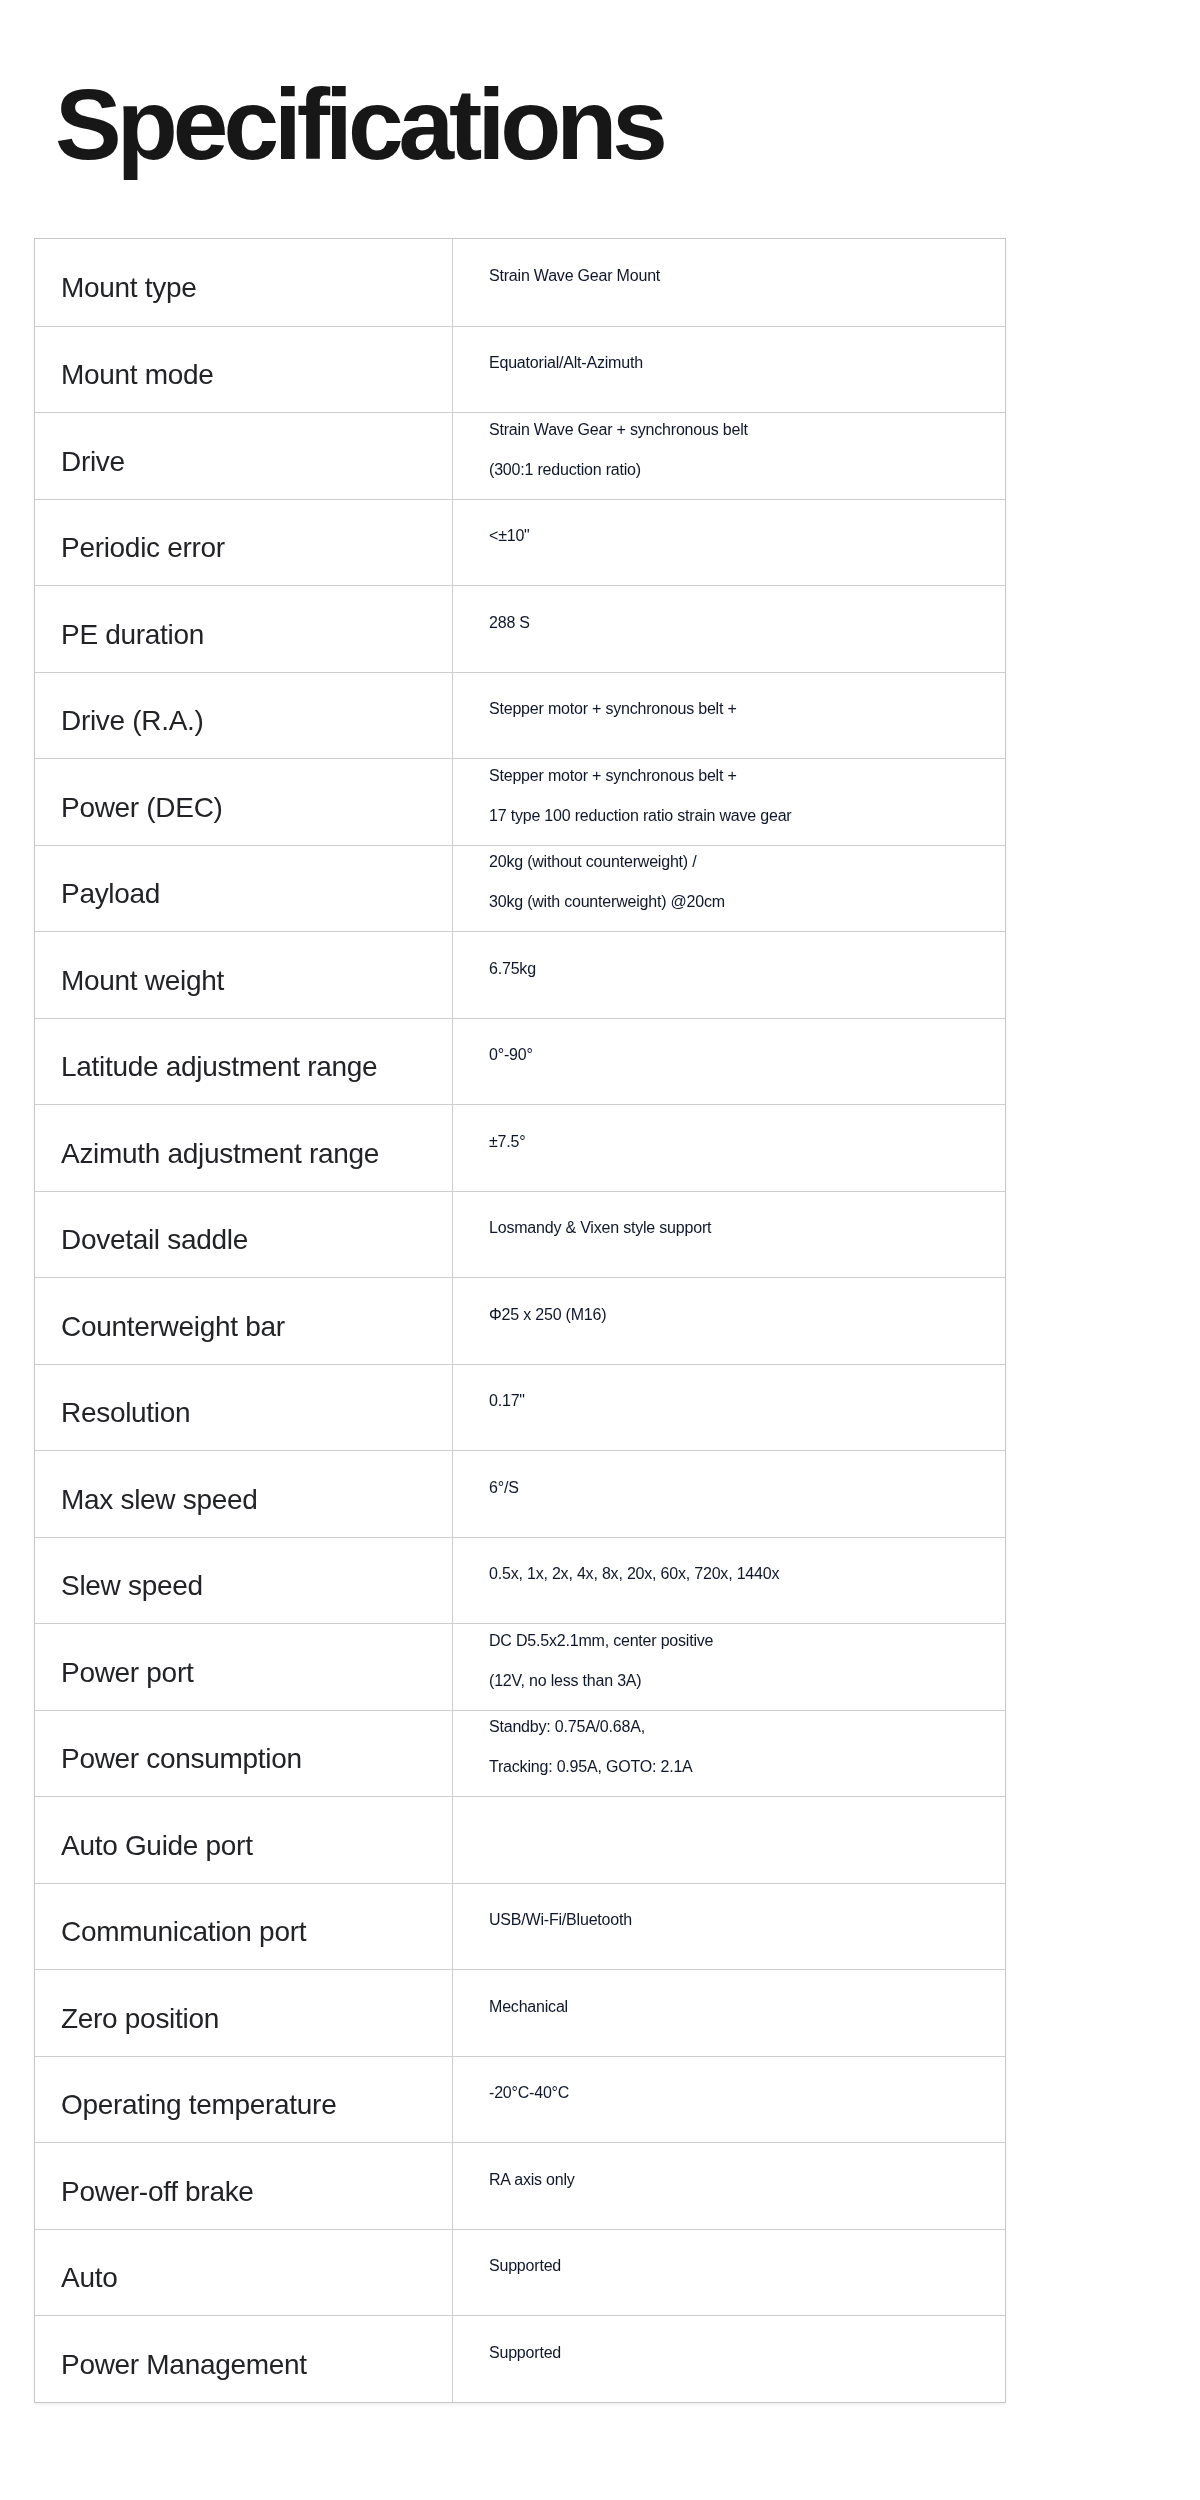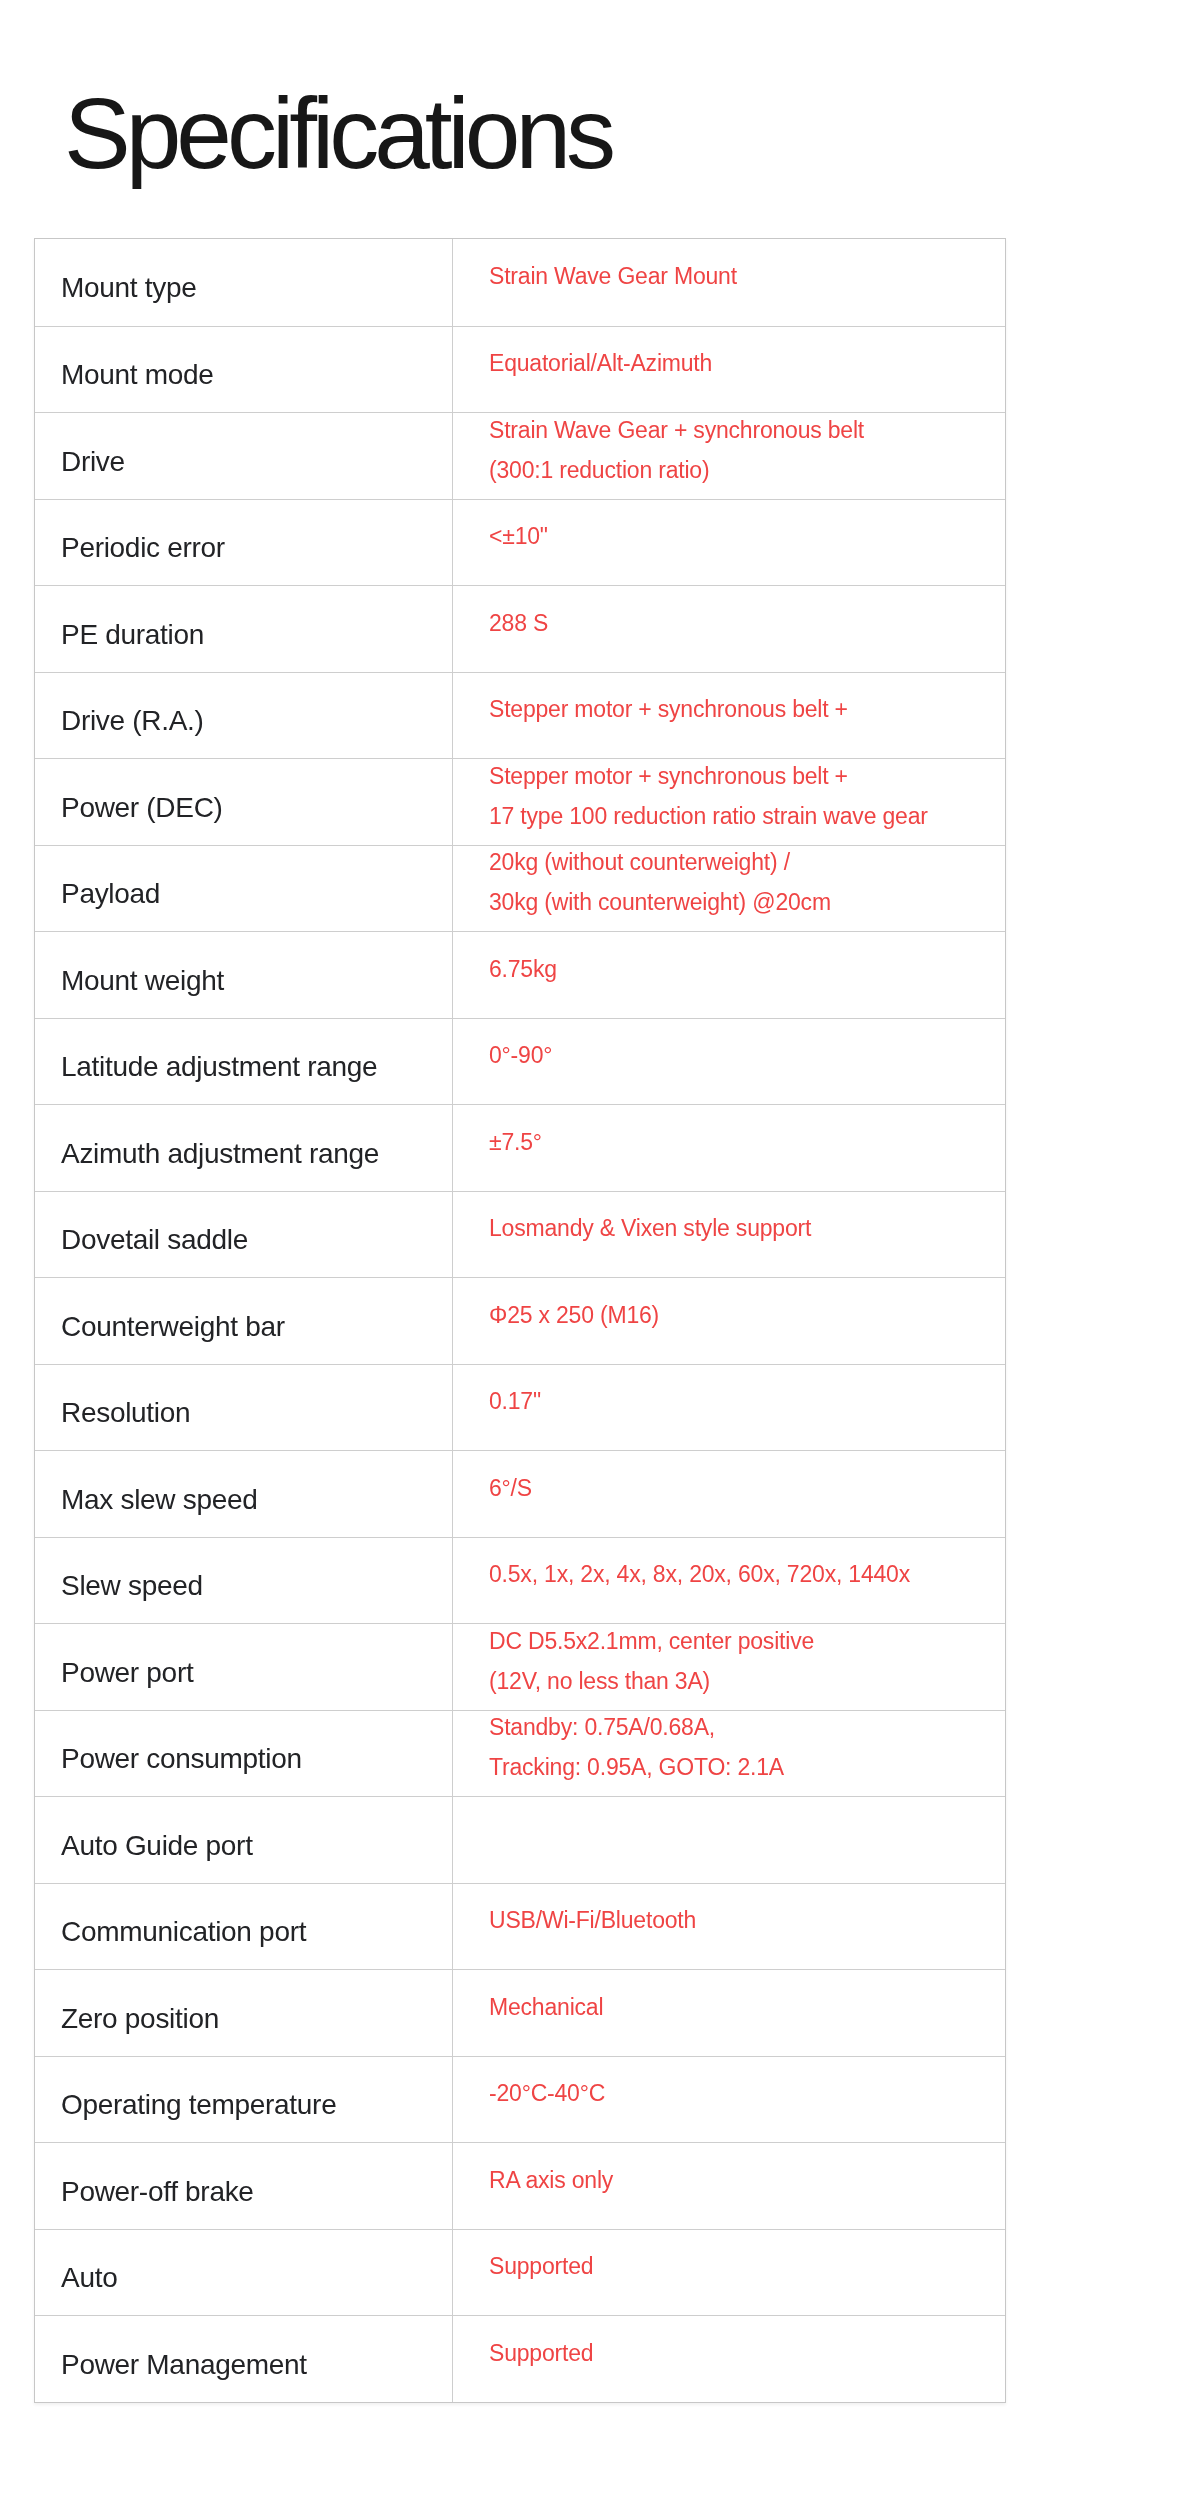--- a/index.html
+++ b/index.html
@@ -16,24 +16,24 @@
   }
   .page {
     position: absolute;
     inset: 0;
     background: #ffffff;
   }
   .page-title {
     position: absolute;
     left: 52px;
     top: 62px;
-    margin: 12px;
+    margin: 3px;
     font-size: 100px;
     line-height: 118px;
-    font-weight: 400;
+    font-weight: 700;
     letter-spacing: -5px;
     color: #171717;
     white-space: nowrap;
     text-align: center;
   }
   .spec-table {
     position: absolute;
     left: 34px;
     top: 238px;
     width: 972px;
@@ -64,23 +64,23 @@
     white-space: nowrap;
   }
   .value-cell {
     flex: 1;
     box-sizing: border-box;
     display: flex;
     flex-direction: column;
     justify-content: center;
     padding-left: 36px;
     padding-bottom: 12px;
-    font-size: 23px;
+    font-size: 16px;
     line-height: 40px;
-    color: #ef4444;
+    color: #0f172a;
     letter-spacing: -0.2px;
   }
   .value-line {
     white-space: nowrap;
   }
 </style>
 </head>
 <body>
 
 <div class="page">

